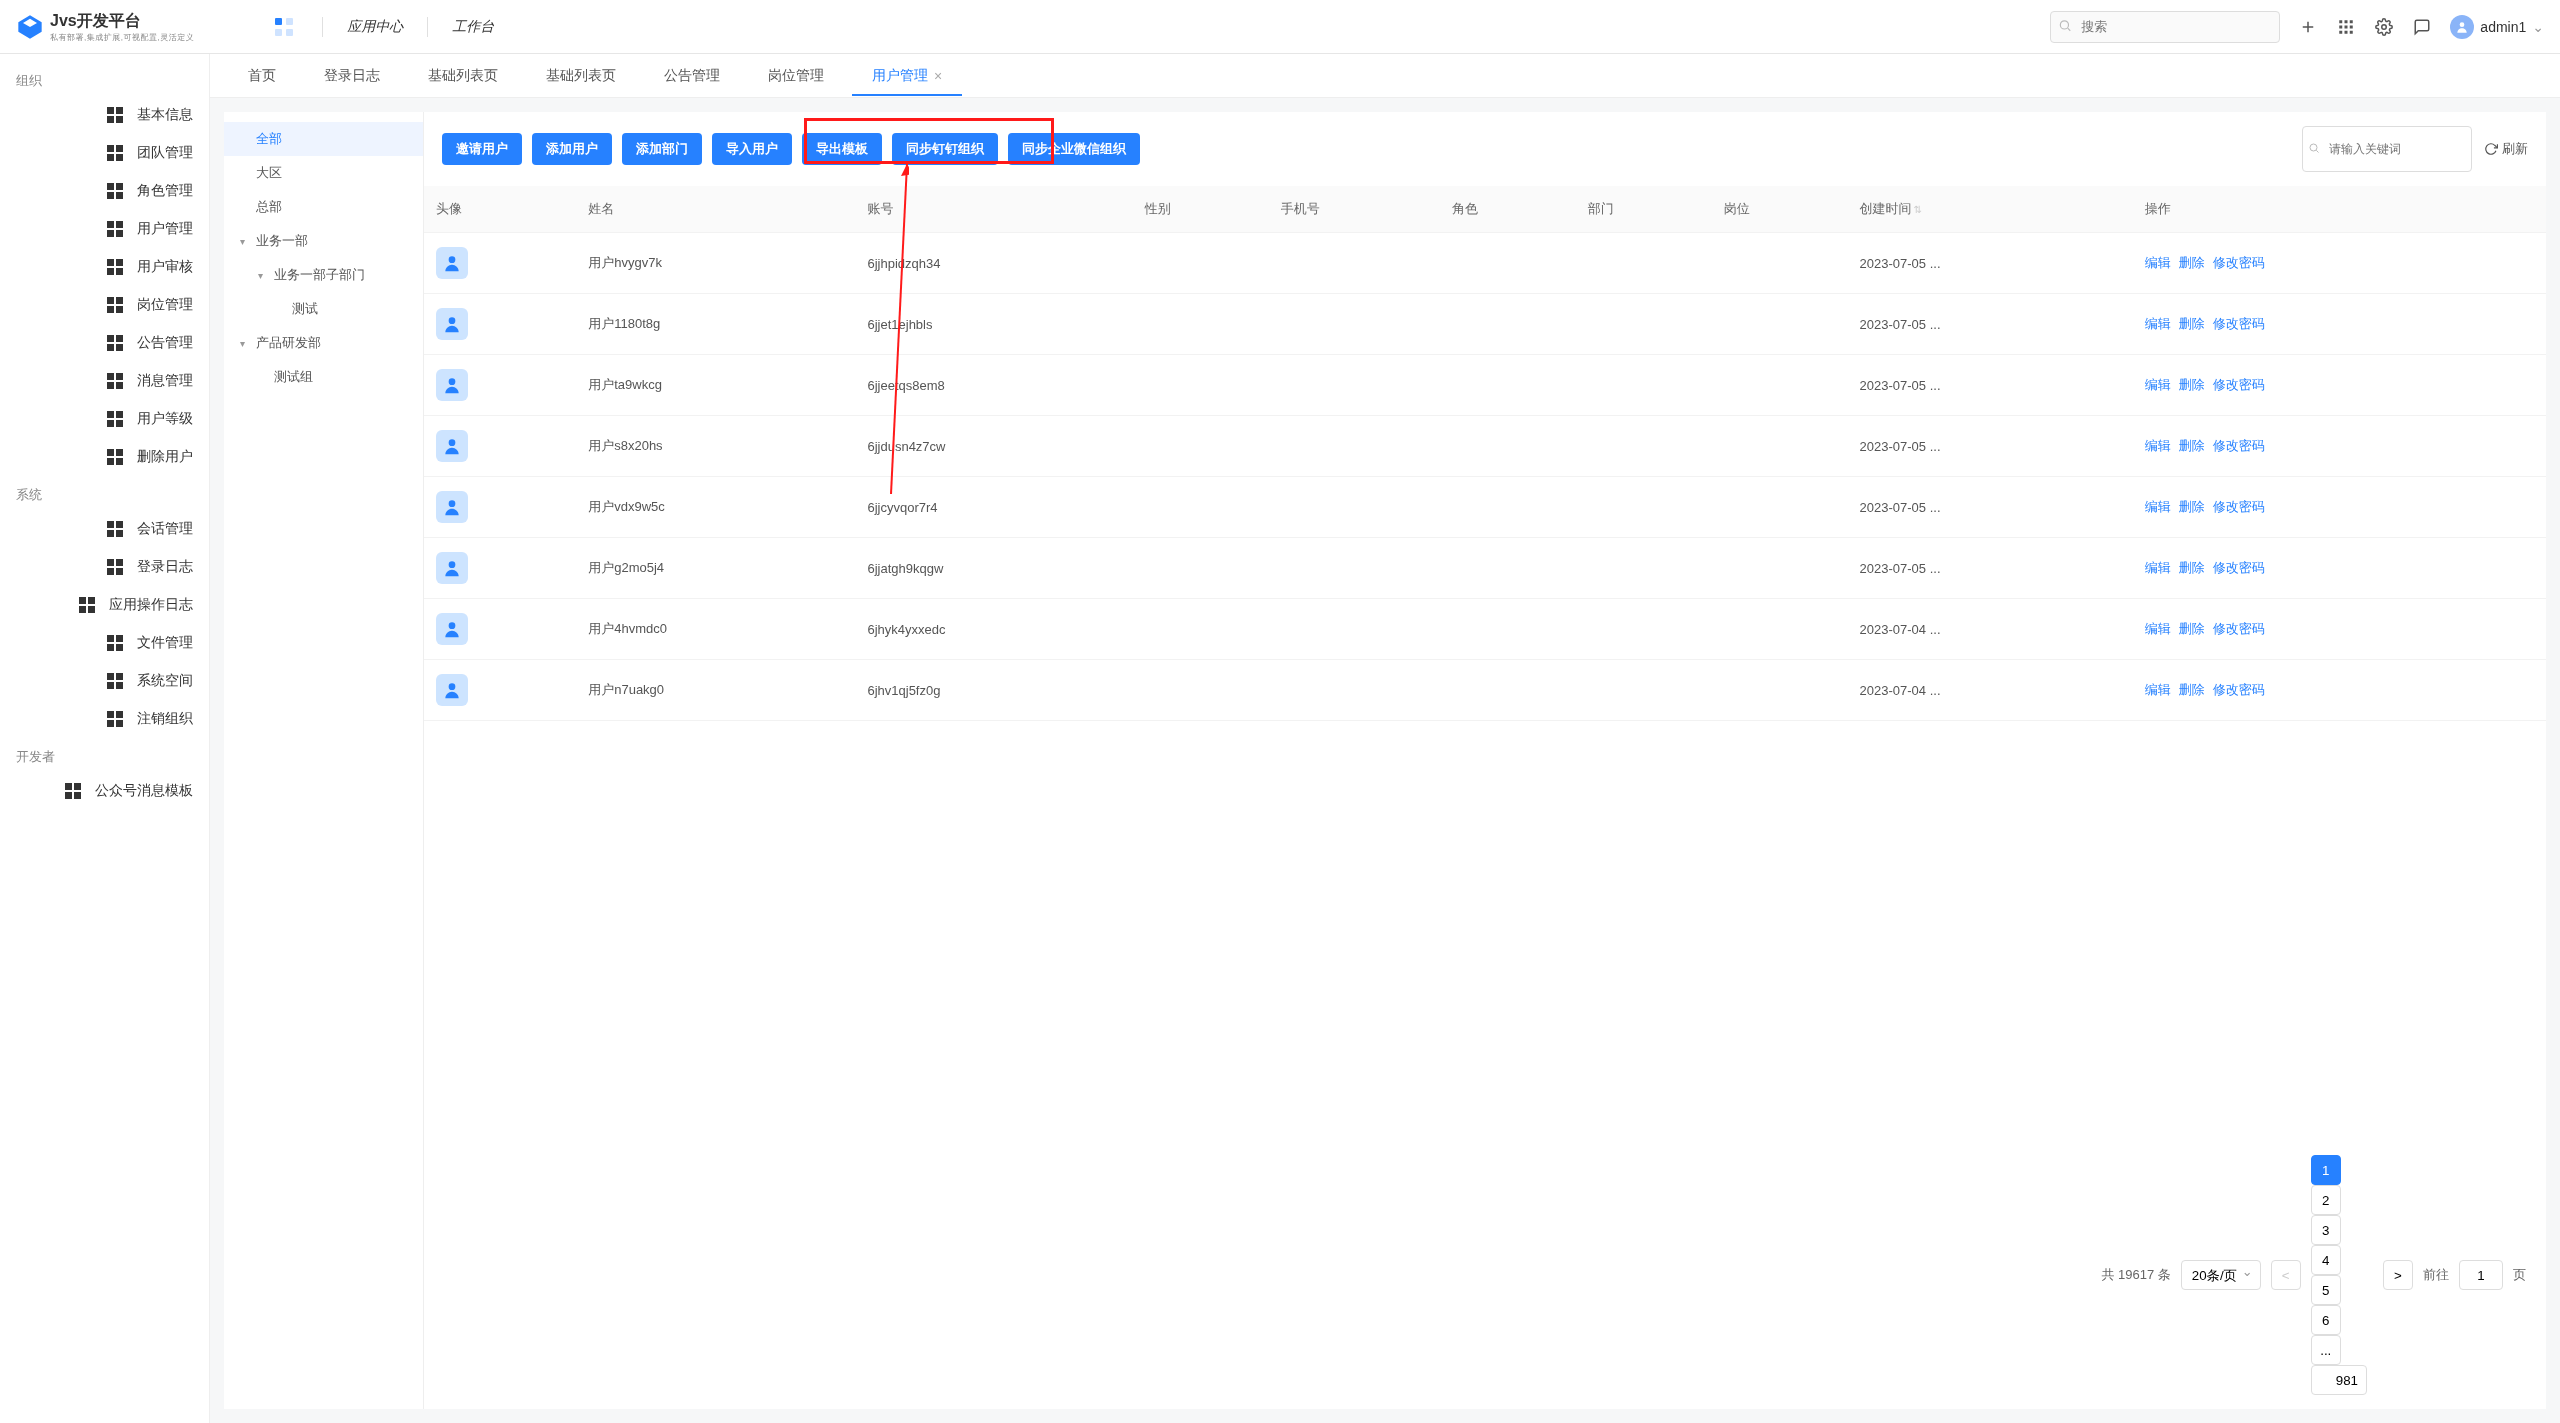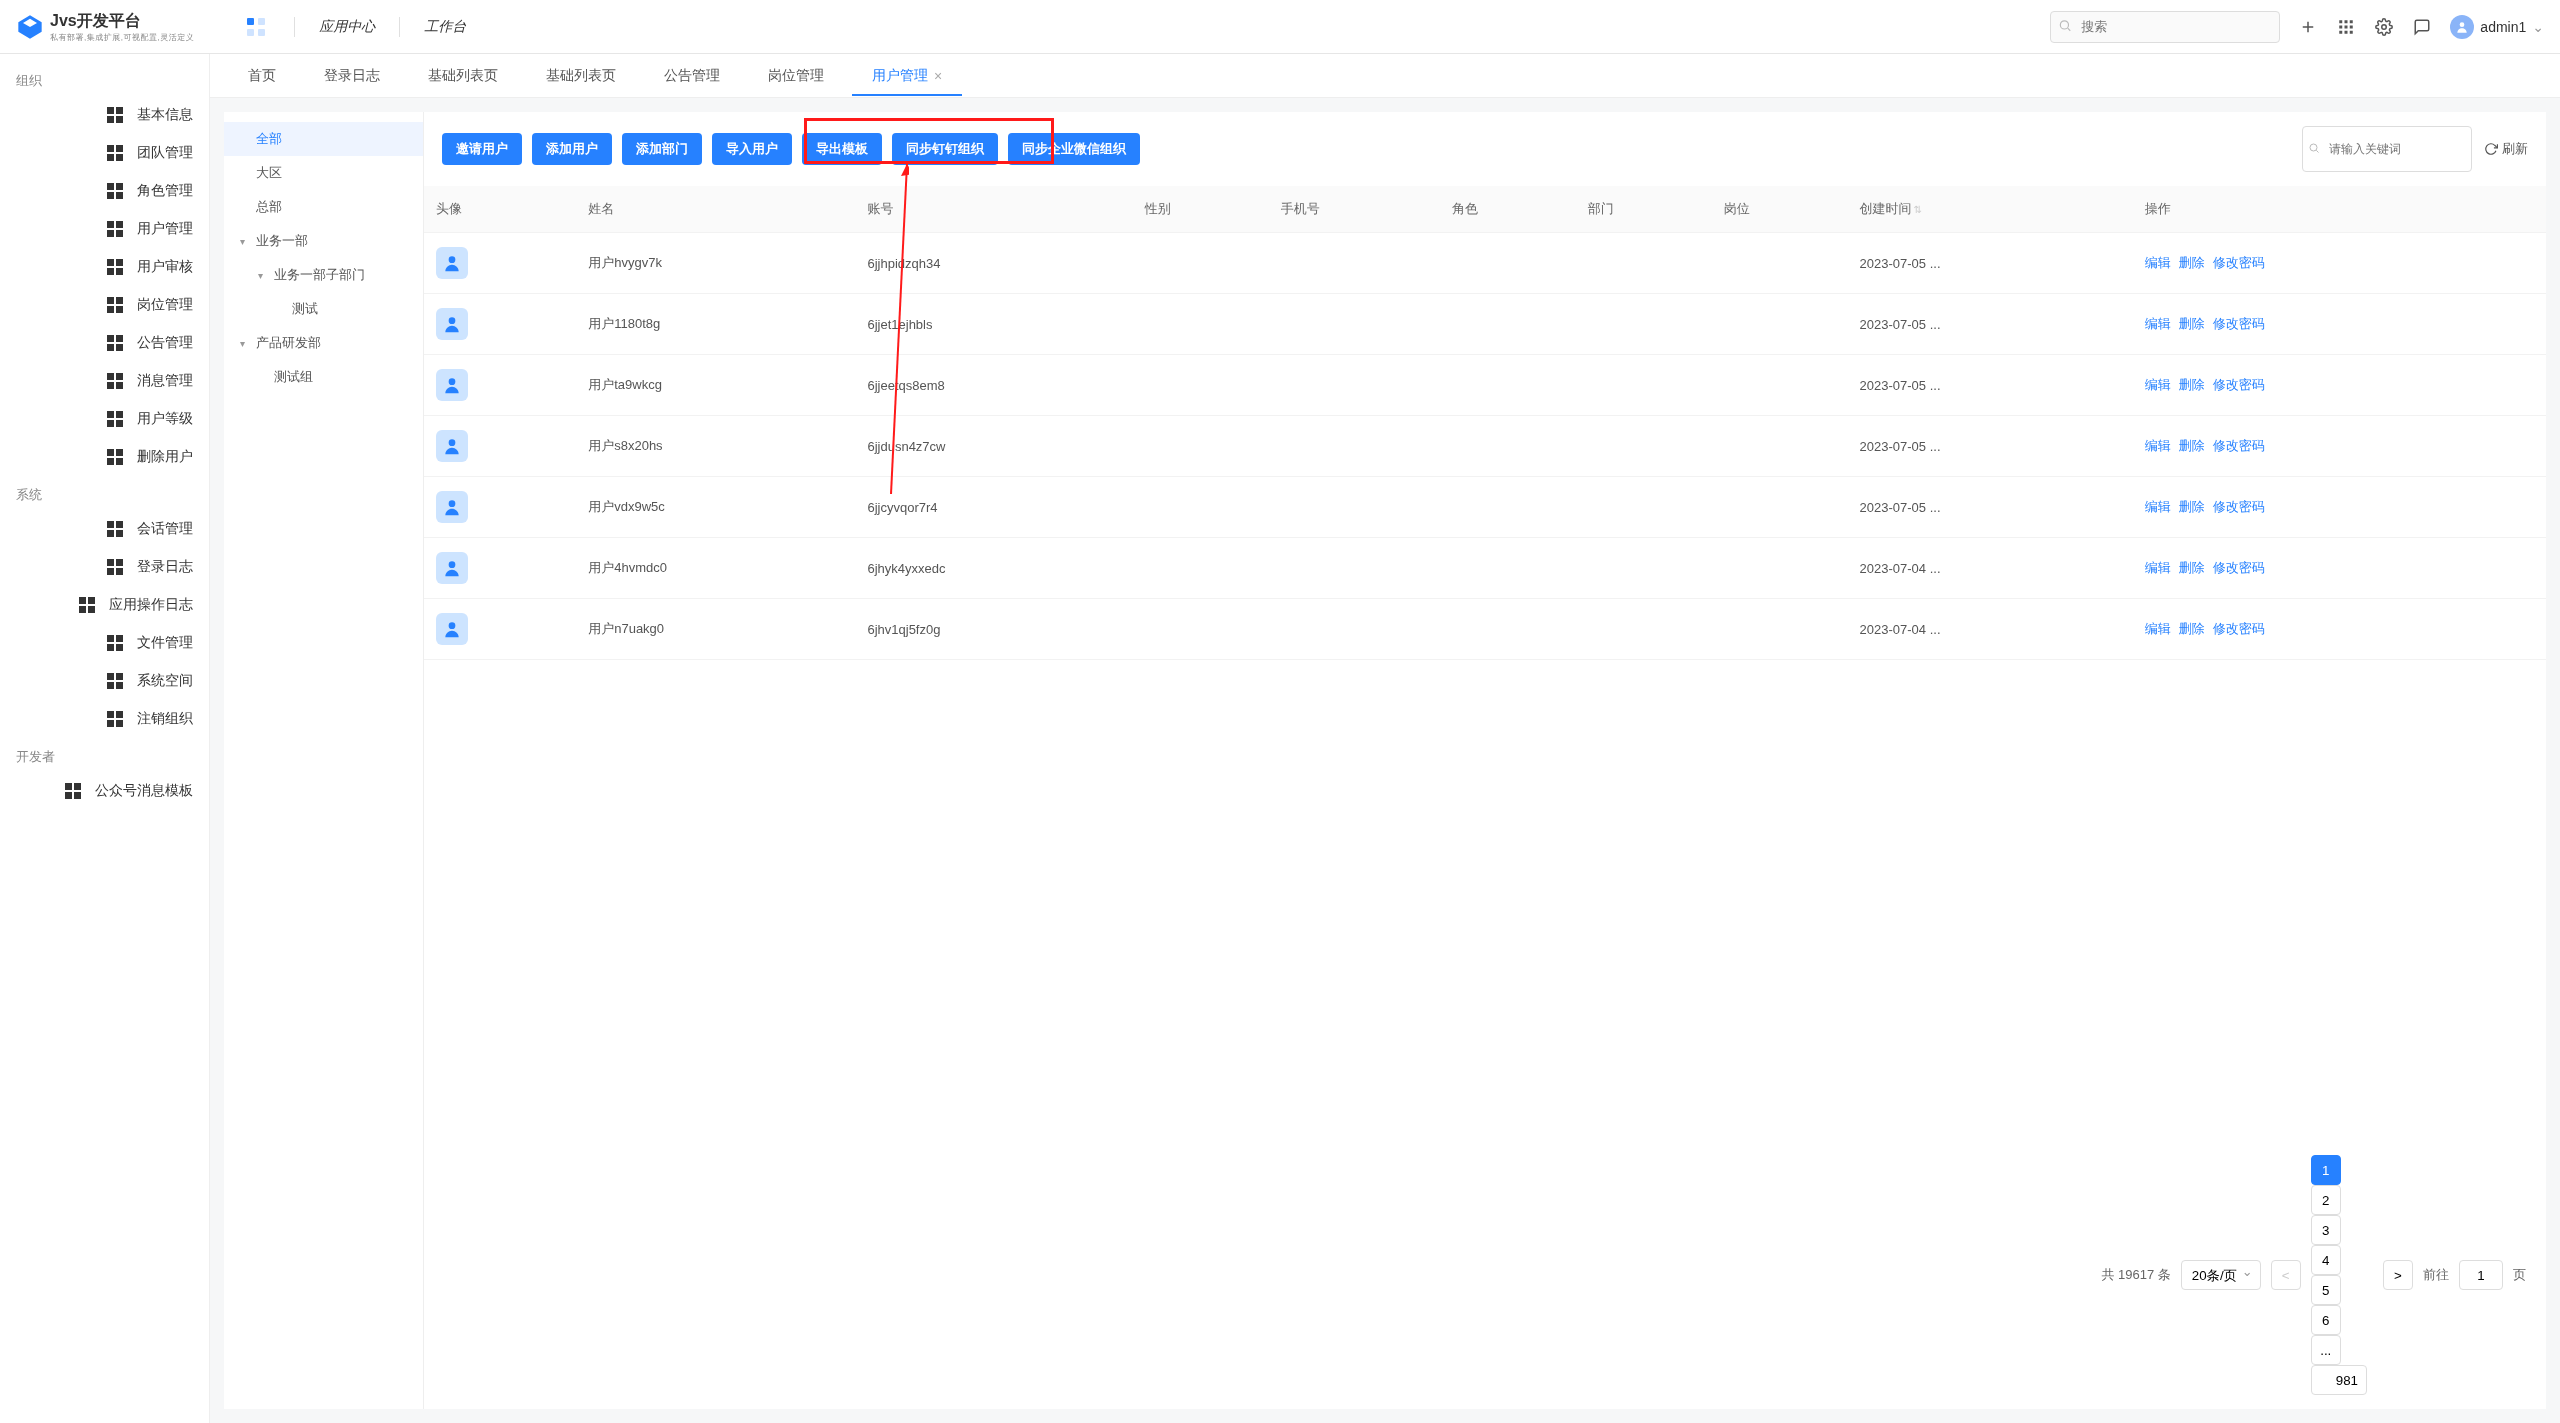--- a/index.html
+++ b/index.html
@@ -1,21 +1,21 @@
 <!DOCTYPE html>
 <html><head>
 <meta charset="utf-8">
 <style>
 * { margin: 0; padding: 0; box-sizing: border-box; font-family: -apple-system, BlinkMacSystemFont, "Segoe UI", "PingFang SC", "Microsoft YaHei", sans-serif; }
 body { background: #fff; color: #333; font-size: 14px; }
 
 .app { display: flex; flex-direction: column; height: 100vh; }
 
 
-.header { display: flex; align-items: center; height: 54px; border-bottom: 1px solid #e6e6e6; padding: 0 16px; }
+.header { display: flex; align-items: center; height: 54px; border-bottom: 1px solid #e6e6e6; padding: 0 16px; gap: 28px; }
 .logo { display: flex; align-items: center; gap: 6px; }
 .logo-text { display: flex; flex-direction: column; }
 .logo-title { font-weight: 600; font-size: 16px; color: #333; }
 .logo-sub { font-size: 8px; color: #888; letter-spacing: 0.5px; }
 .header-nav { display: flex; align-items: center; margin-left: 48px; gap: 0; }
 .header-nav-icon { width: 28px; height: 28px; display: flex; align-items: center; justify-content: center; margin-right: 8px; }
 .nav-divider { width: 1px; height: 20px; background: #e0e0e0; margin: 0 16px; }
 .nav-link { color: #333; padding: 0 8px; cursor: pointer; font-style: italic; }
 .header-right { margin-left: auto; display: flex; align-items: center; gap: 18px; }
 .search-box { position: relative; width: 230px; }
@@ -540,20 +540,39 @@
                     </tr>
                     <tr>
                       <td>
                         <div class="row-avatar">
                           <svg viewBox="0 0 24 24" fill="#2681ff">
                             <circle cx="12" cy="8" r="4"></circle>
                             <path d="M4 22c0-4.4 3.6-8 8-8s8 3.6 8 8z"></path>
                           </svg>
                         </div>
                       </td>
+                      <td>用户g2mo5j4</td>
+                      <td>6jjatgh9kqgw</td>
+                      <td></td>
+                      <td></td>
+                      <td></td>
+                      <td></td>
+                      <td></td>
+                      <td>2023-07-05 ...</td>
+                      <td><span class="op-link">编辑</span><span class="op-link">删除</span><span class="op-link">修改密码</span></td>
+                    </tr>
+                    <tr>
+                      <td>
+                        <div class="row-avatar">
+                          <svg viewBox="0 0 24 24" fill="#2681ff">
+                            <circle cx="12" cy="8" r="4"></circle>
+                            <path d="M4 22c0-4.4 3.6-8 8-8s8 3.6 8 8z"></path>
+                          </svg>
+                        </div>
+                      </td>
                       <td>用户4hvmdc0</td>
                       <td>6jhyk4yxxedc</td>
                       <td></td>
                       <td></td>
                       <td></td>
                       <td></td>
                       <td></td>
                       <td>2023-07-04 ...</td>
                       <td><span class="op-link">编辑</span><span class="op-link">删除</span><span class="op-link">修改密码</span></td>
                     </tr>

